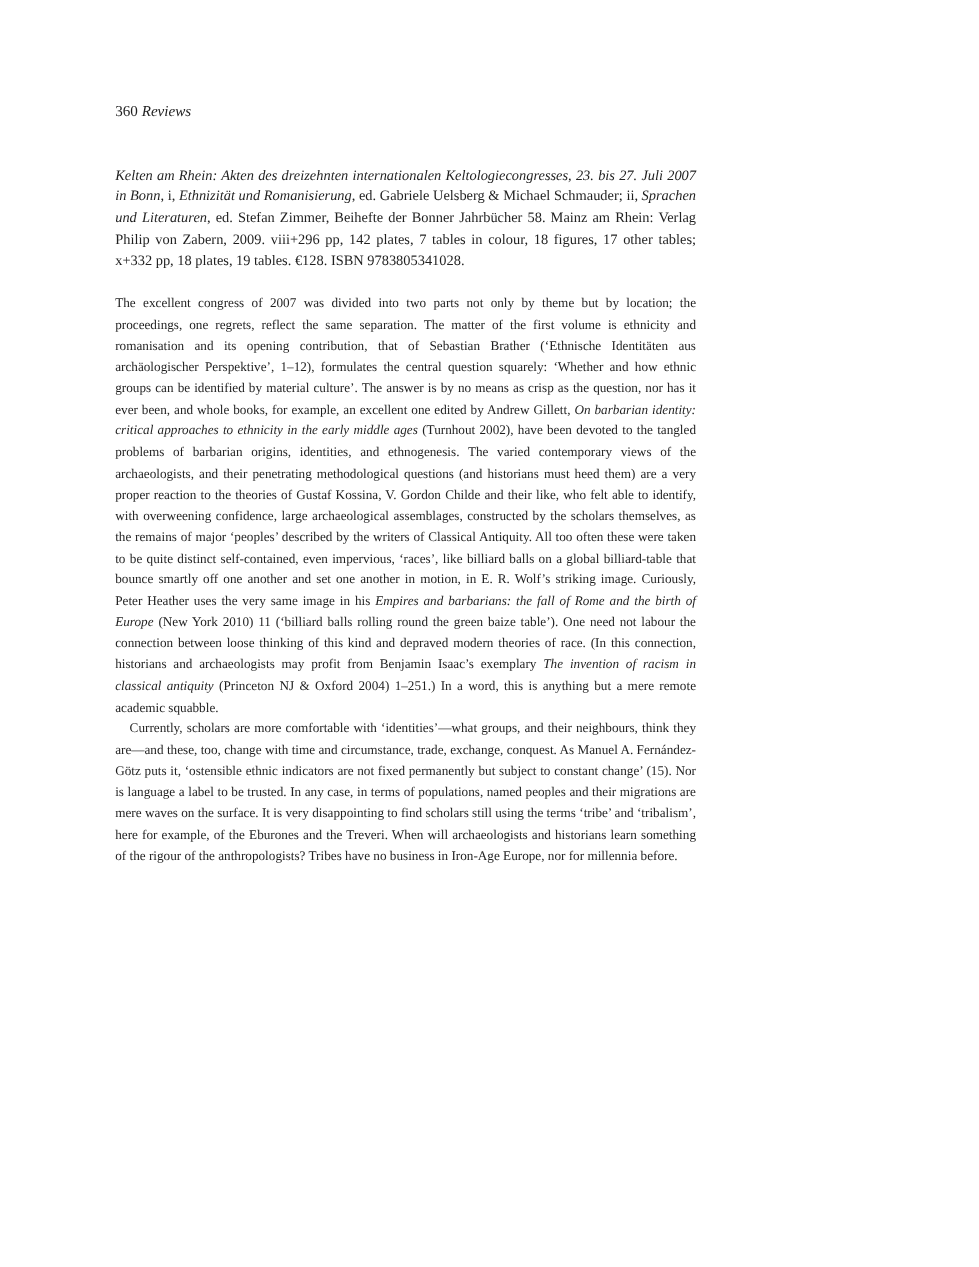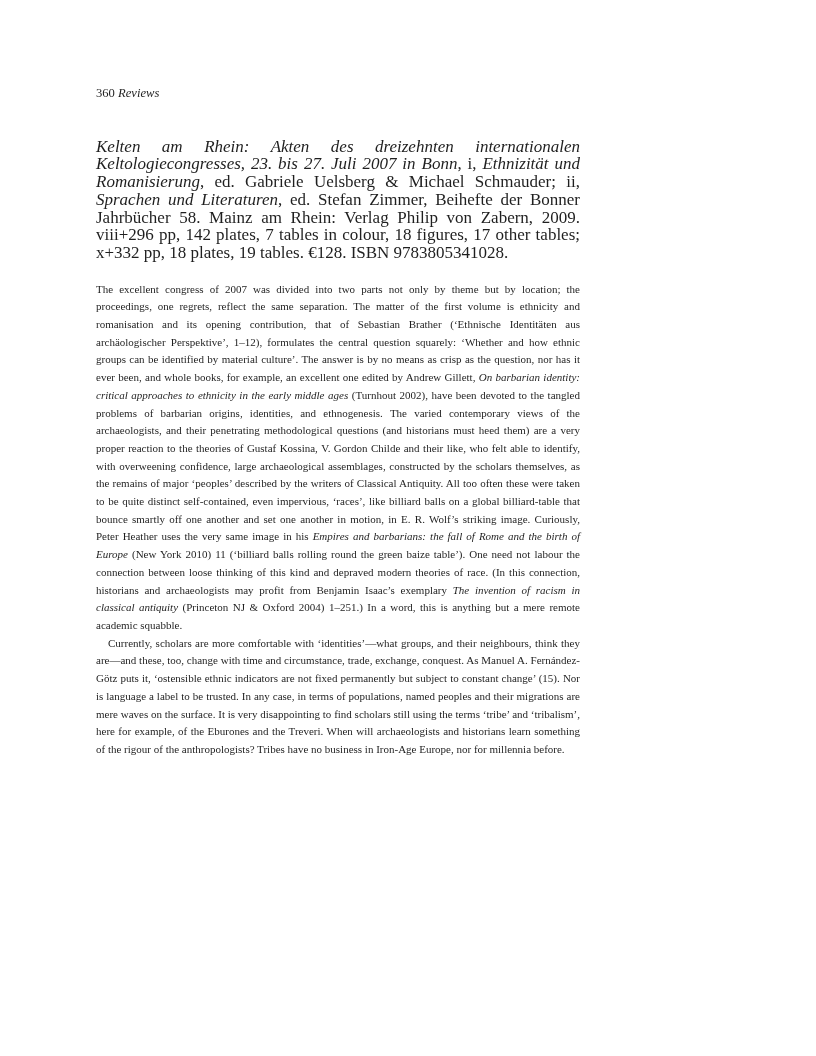--- a/index.html
+++ b/index.html
@@ -28,21 +28,21 @@
     margin: 0 0 35px 0;
   }
   .running-header .page-num {
     font-style: normal;
   }
   .running-header .section {
     font-style: italic;
   }
   p.citation {
     margin: 0 0 19px 0;
-    font-size: 17px;
+    font-size: 12px;
     line-height: 17.7px;
     text-align: justify;
   }
   p.body-para {
     margin: 0;
     font-size: 11px;
     line-height: 17.7px;
     text-align: justify;
   }
   p.body-para.indented {

